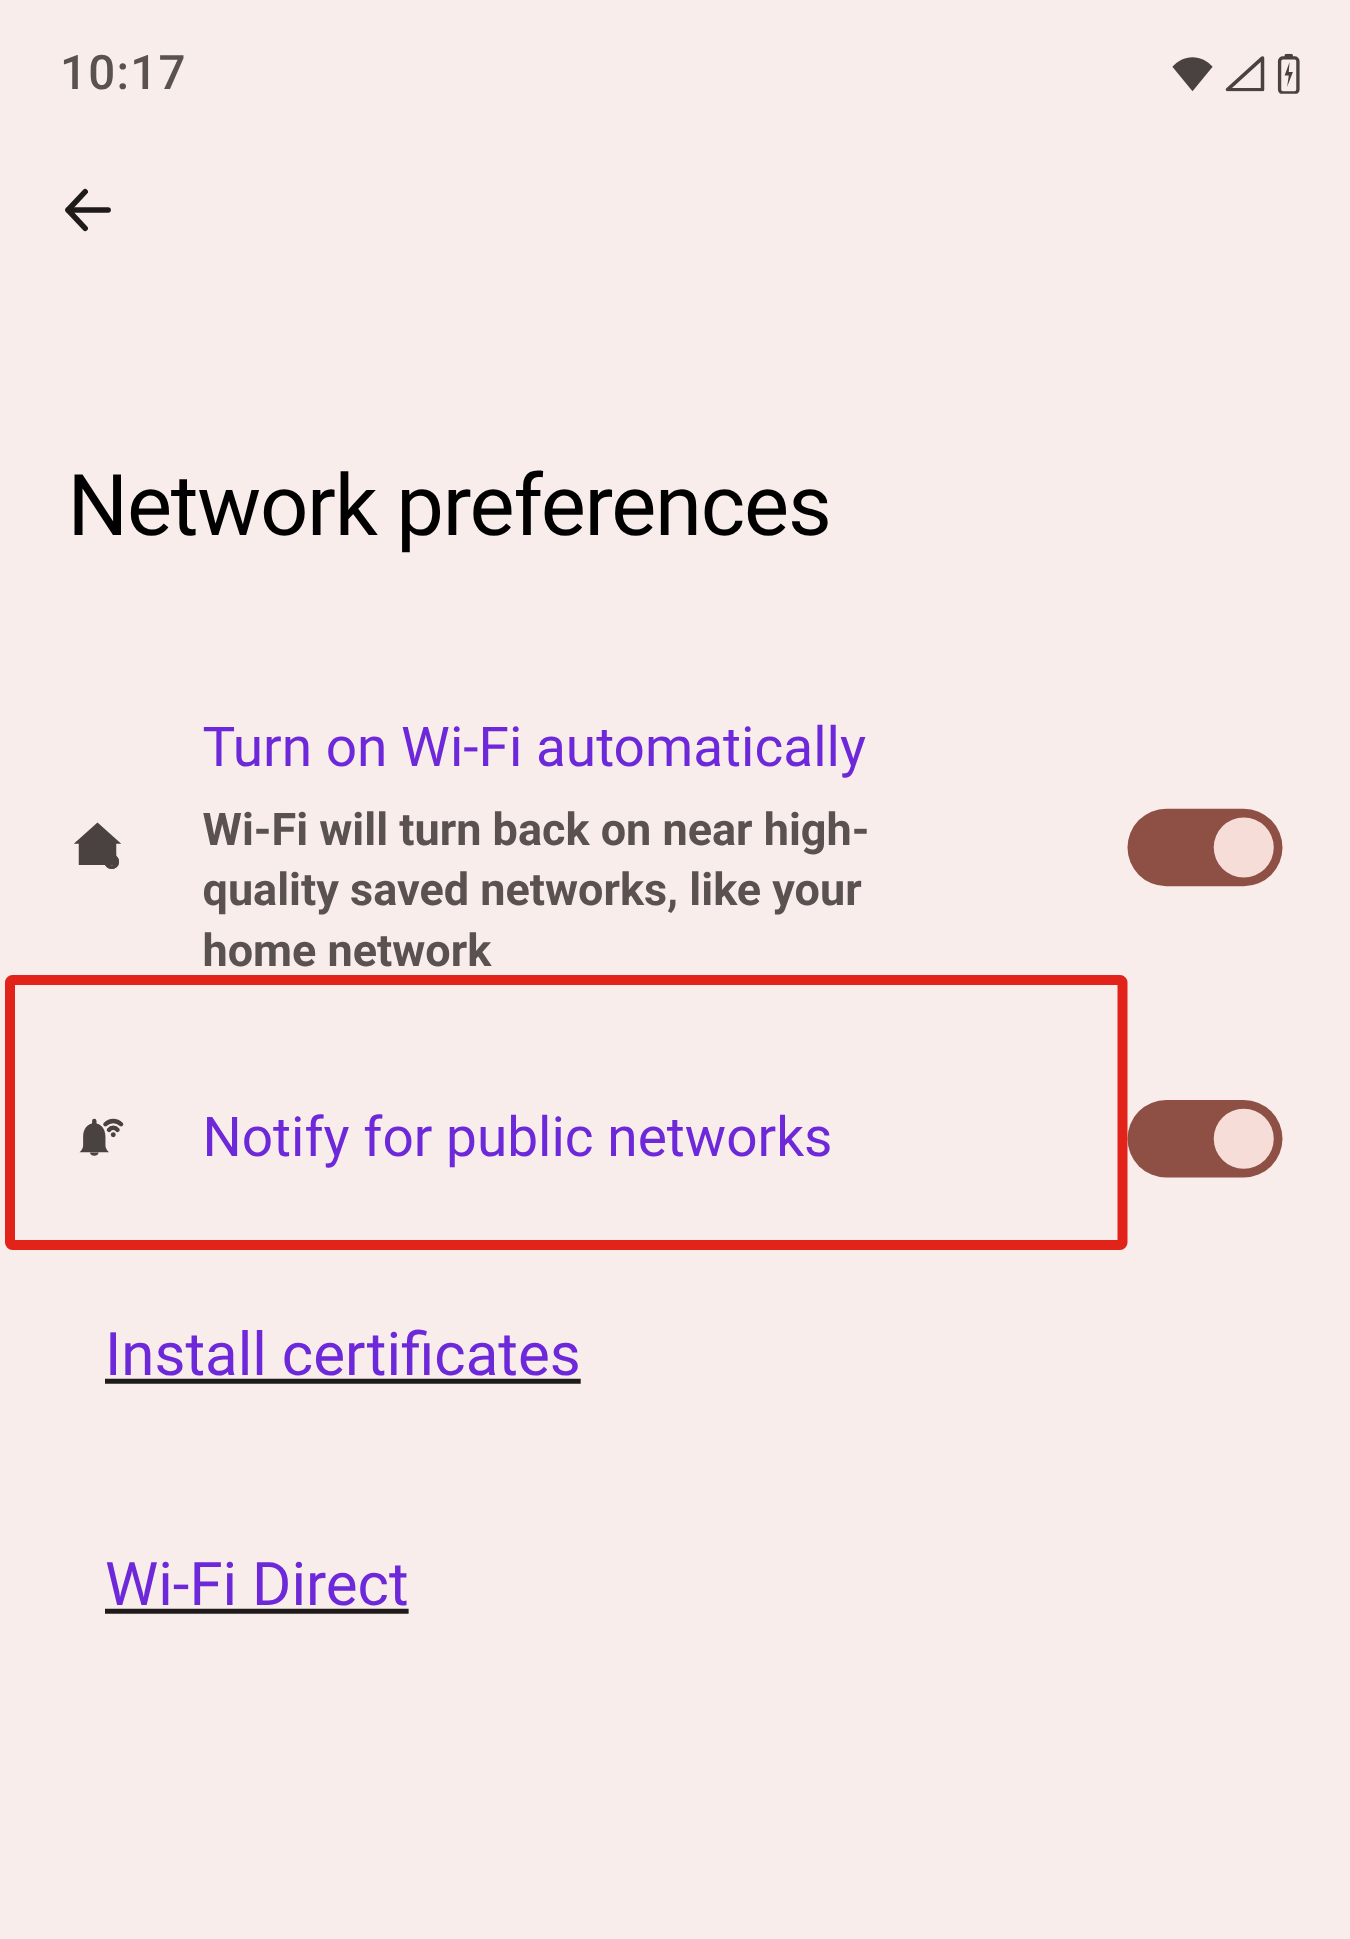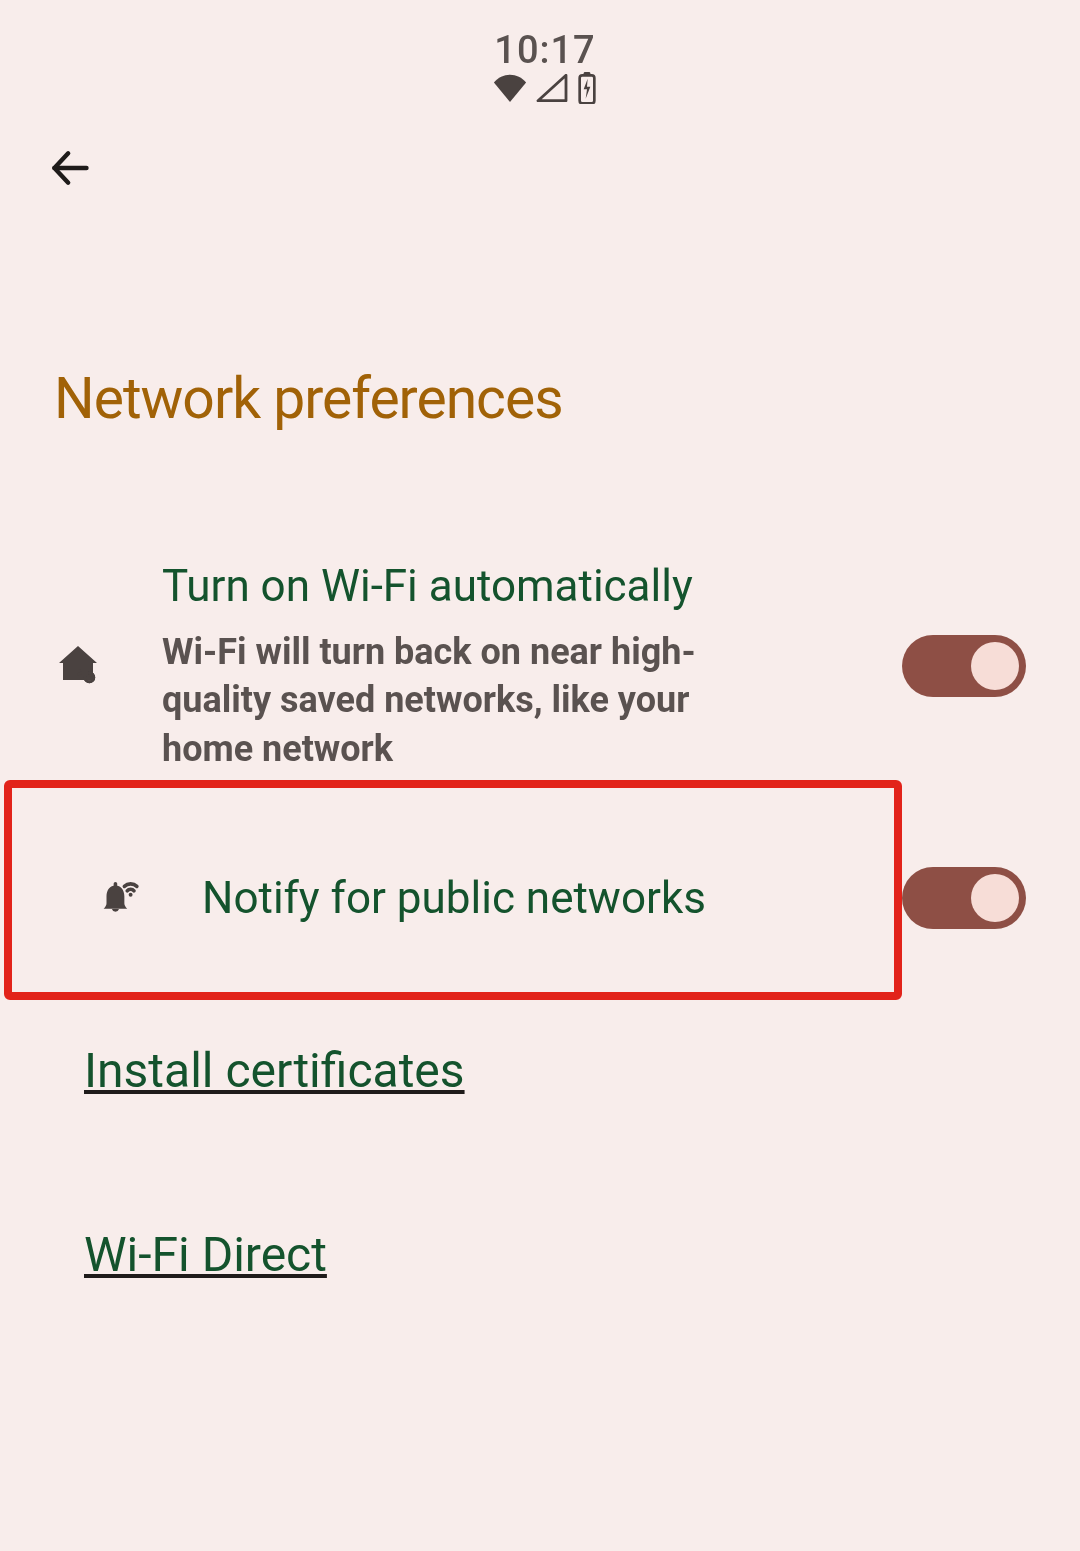--- a/index.html
+++ b/index.html
@@ -8,21 +8,20 @@
       background-color: #f8edeb;
       font-family: Roboto, "Helvetica Neue", Arial, sans-serif;
       color: #1f1b1a;
     }
     .status-bar {
       display: flex;
       justify-content: space-between;
       align-items: center;
       padding: 28px 38px 0 48px;
       height: 90px;
-      flex-direction: column;
     }
     .status-time {
       font-size: 38px;
       font-weight: 500;
       color: #5a5250;
       letter-spacing: 1px;
     }
     .status-icons {
       display: flex;
       align-items: center;
@@ -34,23 +33,23 @@
     }
     .back-btn {
       width: 60px;
       height: 60px;
       display: flex;
       align-items: center;
       justify-content: center;
       cursor: pointer;
     }
     .page-title {
-      font-size: 57px;
+      font-size: 68px;
       font-weight: 400;
-      color: #a16207;
+      color: #000000;
       padding: 168px 54px 0 54px;
       line-height: 1.1;
       letter-spacing: -1px;
     }
     .settings-list {
       padding-top: 96px;
     }
     .setting-row {
       display: flex;
       align-items: center;
@@ -68,21 +67,21 @@
     .row-icon svg { display: block; }
     .row-text {
       flex: 1 1 auto;
       display: flex;
       flex-direction: column;
       padding-right: 24px;
     }
     .row-title {
       font-size: 44px;
       font-weight: 400;
-      color: #14532d;
+      color: #6d28d9;
       line-height: 1.25;
     }
     .row-subtitle {
       font-size: 36px;
       font-weight: 700;
       color: #5a5250;
       line-height: 1.35;
       margin-top: 14px;
       max-width: 560px;
     }
@@ -179,21 +178,21 @@
     </div>
     <div class="row-text">
       <div class="row-title">Turn on Wi-Fi automatically</div>
       <div class="row-subtitle">Wi-Fi will turn back on near high-quality saved networks, like your home network</div>
     </div>
     <div class="switch on">
       <div class="switch-thumb"></div>
     </div>
   </div>
 
-  <div class="setting-row with-switch" style="margin-top:30px;margin-left:40px;">
+  <div class="setting-row with-switch" style="margin-top:30px;">
     <div class="row-icon">
       <svg width="50" height="50" viewBox="0 0 28 28">
         <path d="M12 7 C15 7 17 9.5 17 13 L17 17 C17 18 17.6 19.2 18.6 20 L5.4 20 C6.4 19.2 7 18 7 17 L7 13 C7 9.5 9 7 12 7 Z" fill="#4a4240"></path>
         <rect x="11" y="5" width="2" height="3" rx="1" fill="#4a4240"></rect>
         <path d="M10 20.2 A2.1 2.1 0 0 0 14 20.2 Z" fill="#4a4240"></path>
         <path d="M17 7.5 A5 5 0 0 1 24 7.5" fill="none" stroke="#4a4240" stroke-width="2" stroke-linecap="round"></path>
         <path d="M18.6 10 A2.4 2.4 0 0 1 22.4 10" fill="none" stroke="#4a4240" stroke-width="2" stroke-linecap="round"></path>
         <circle cx="20.5" cy="12.2" r="1.1" fill="#4a4240"></circle>
       </svg>
     </div>

